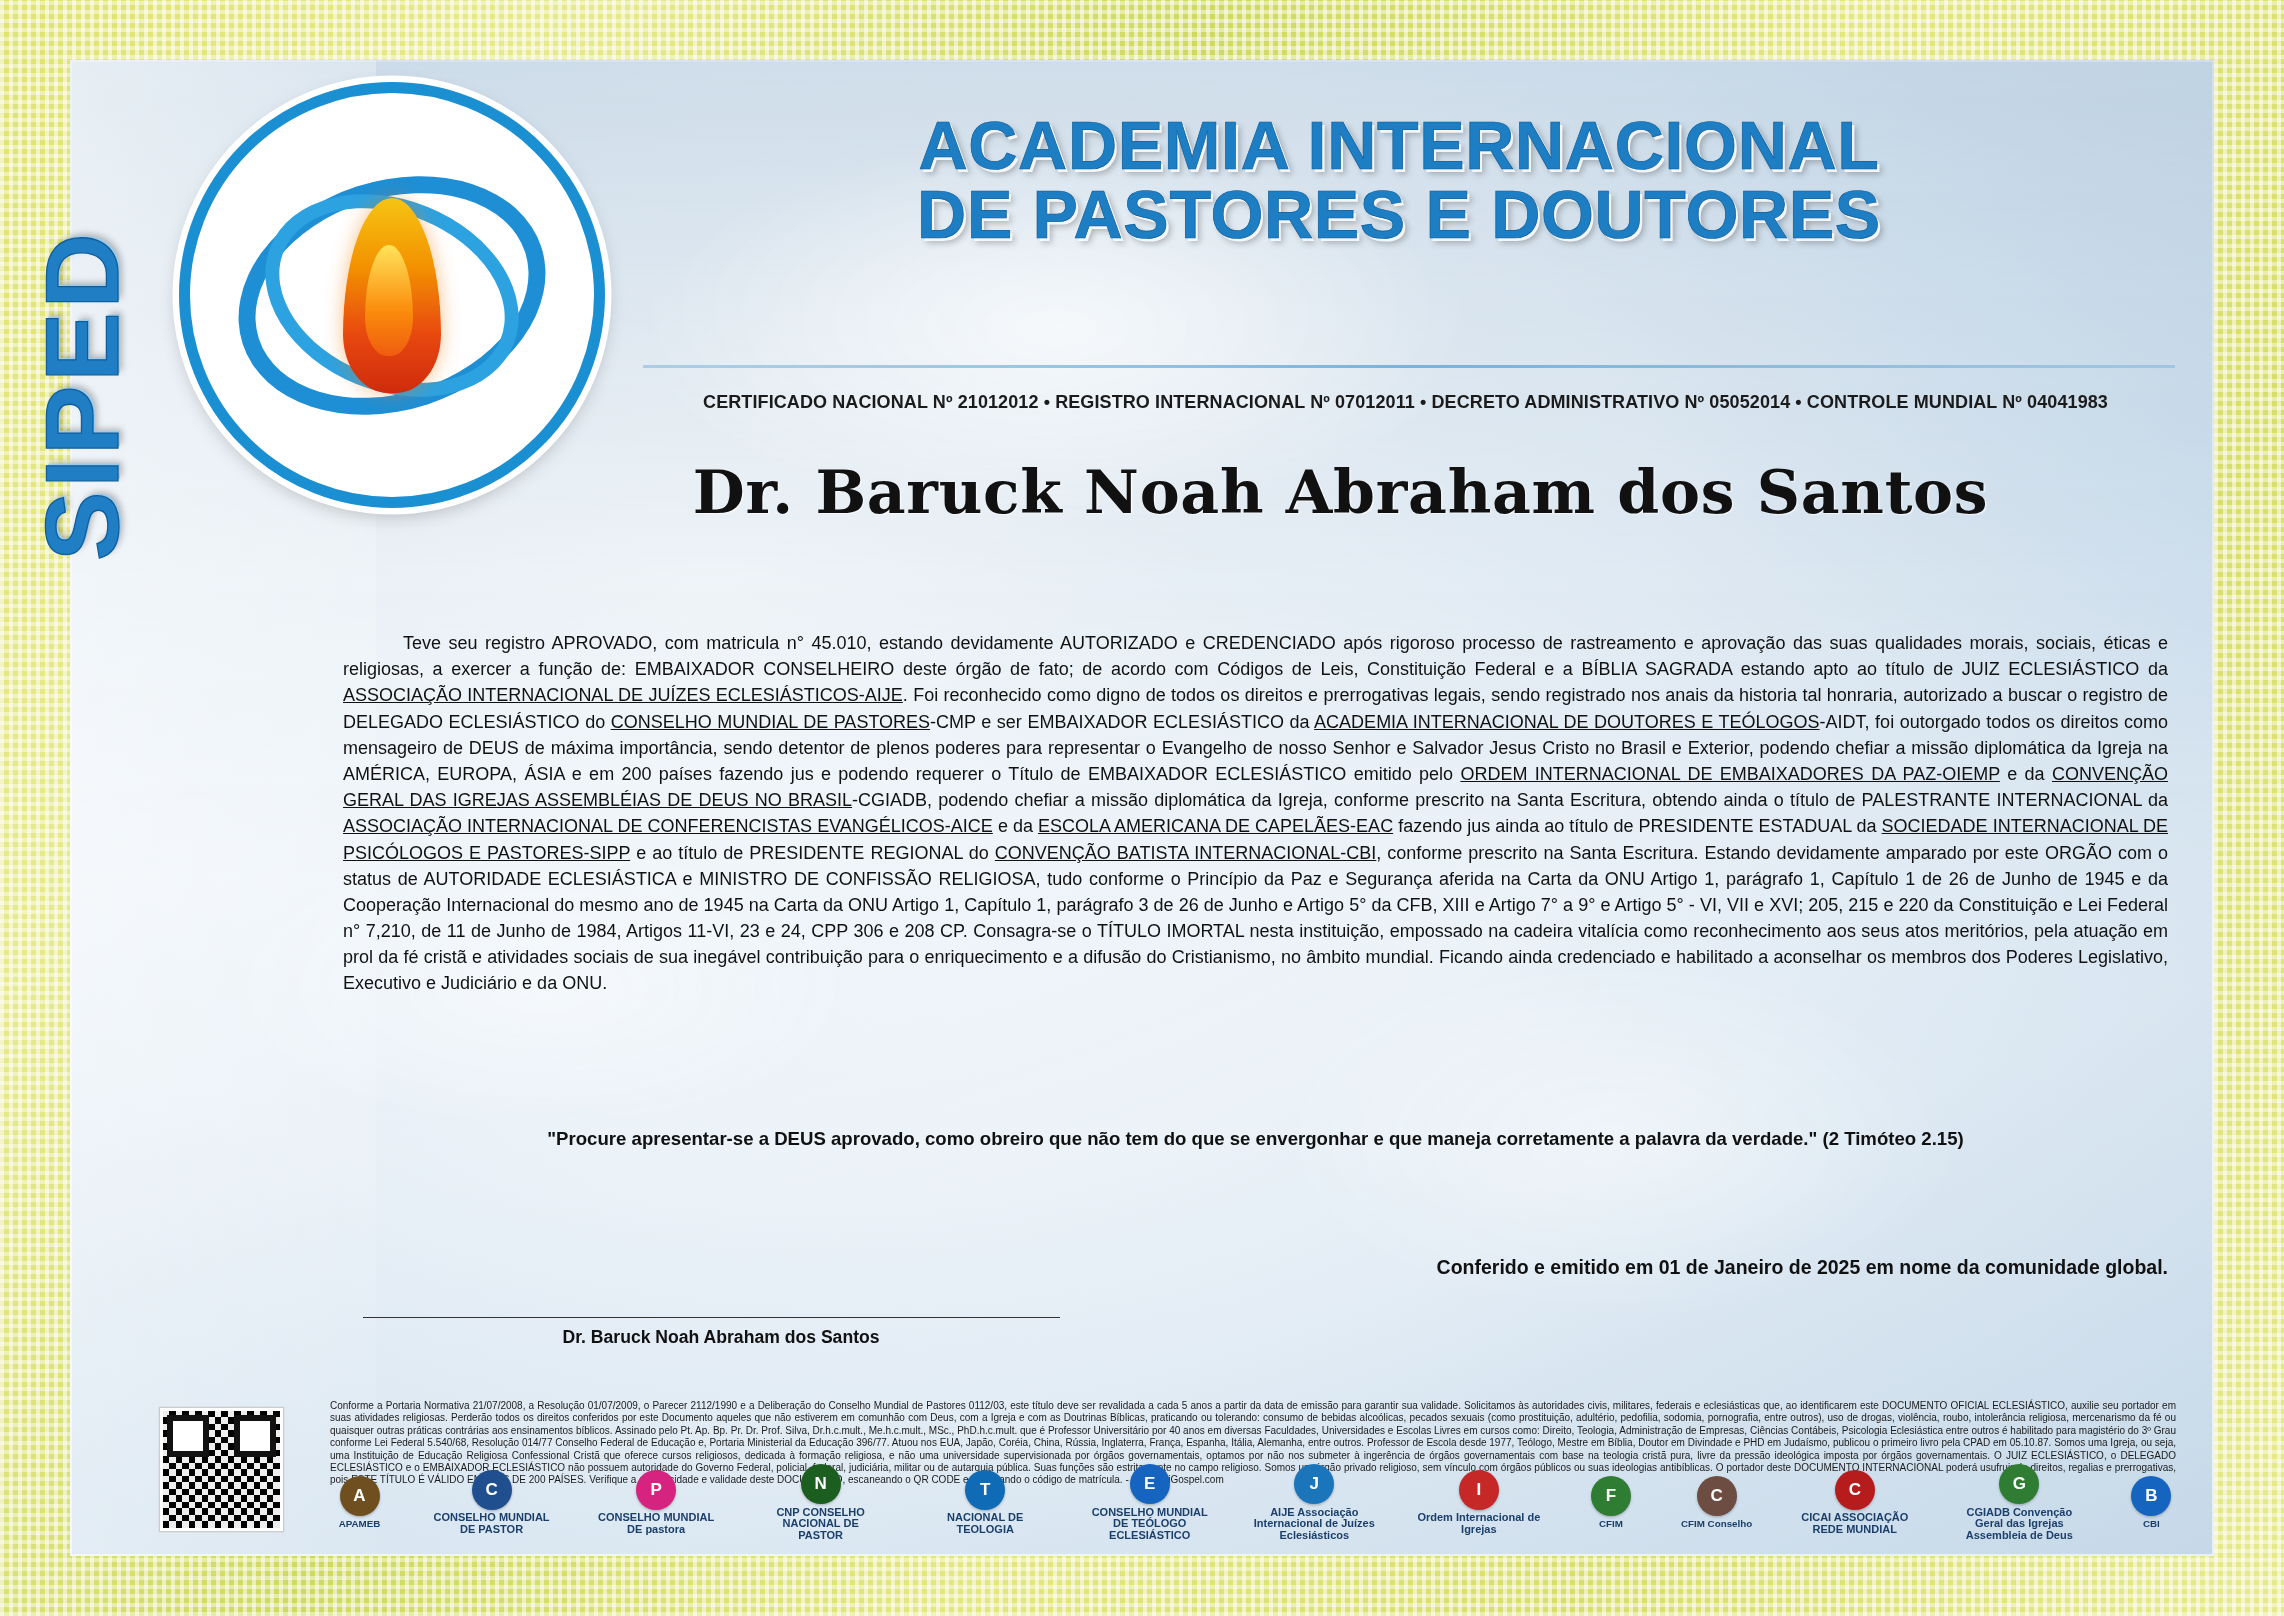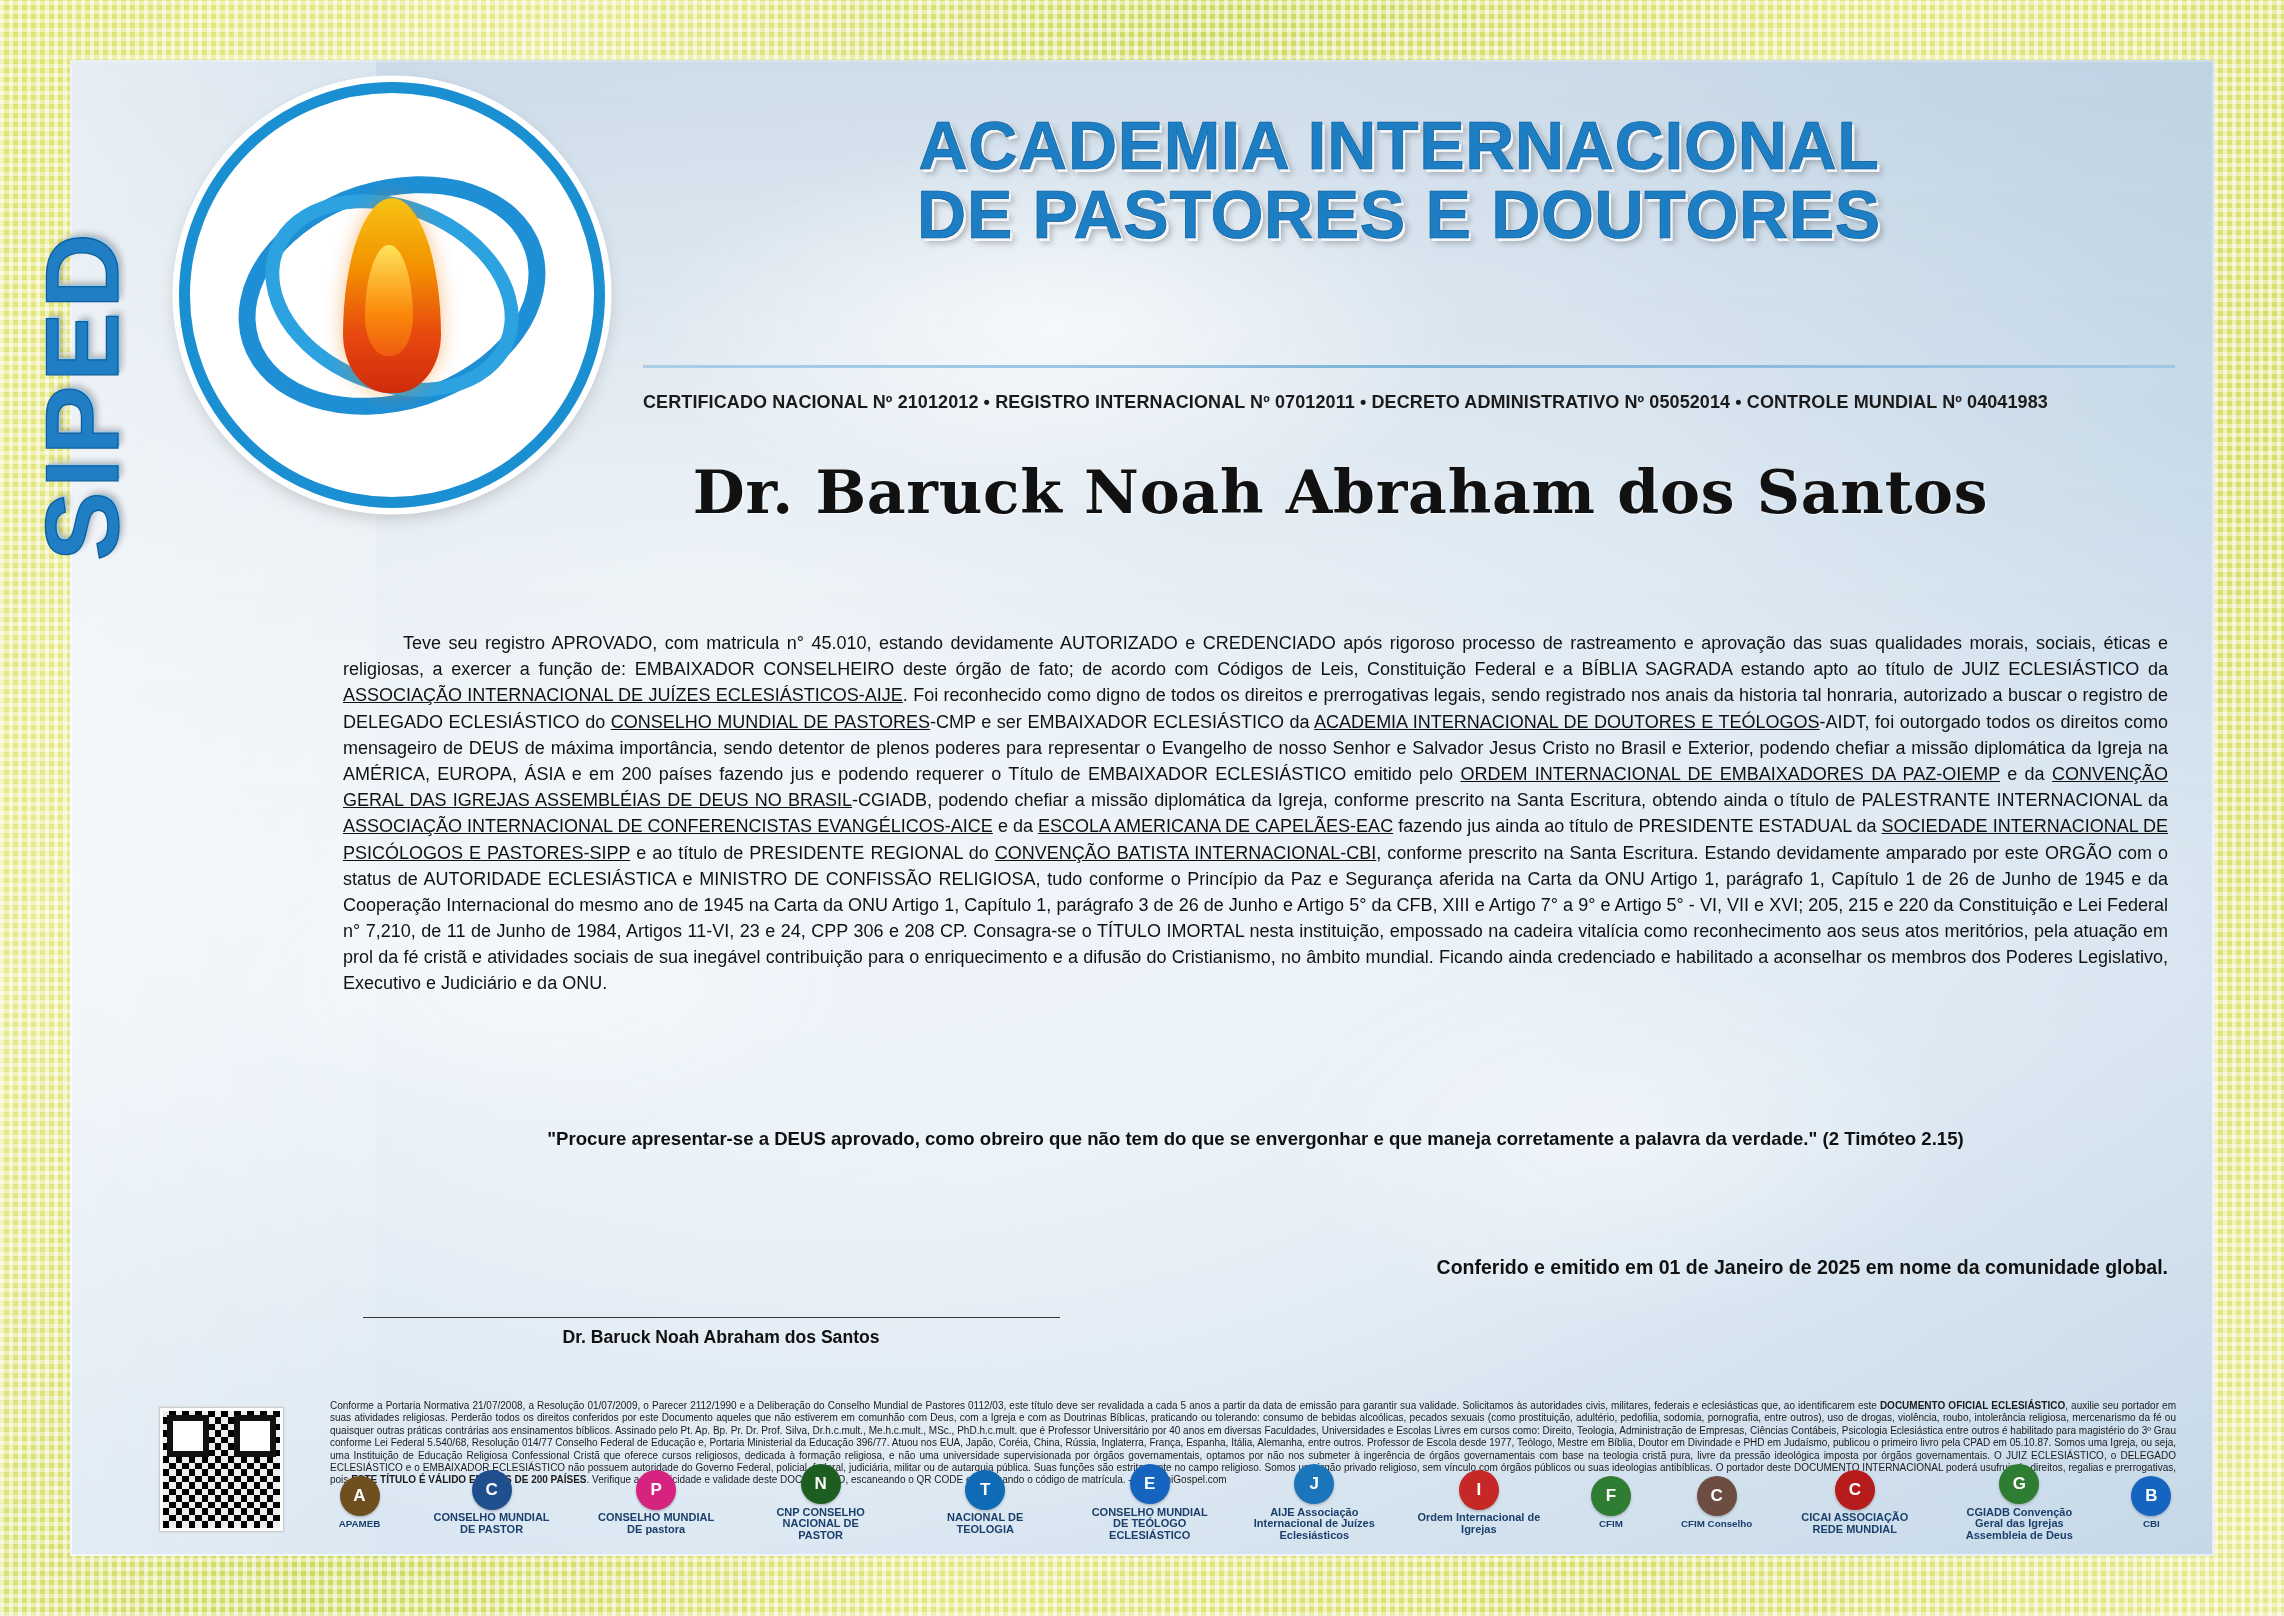--- a/index.html
+++ b/index.html
@@ -106,20 +106,21 @@
     text-align:center;
     font-size:68px;line-height:1.02;
     font-weight:bold;
     color:#1d7ec4;
     letter-spacing:0.7px;
     text-shadow:2.6px 2.6px 0 rgba(255,255,255,.85), 4.6px 4.6px 5.9px rgba(0,0,0,.25);
     -webkit-text-stroke:0.7px #0d5c99;
   }
   .regline{
     position:absolute;left:573px;top:332px;right:46px;
+    text-align:center;
     font-size:18px;
     color:#1b1b1b;
     font-weight:bold;
     letter-spacing:0.1px;
   }
 
   .hr-top{
     position:absolute;left:573px;top:305px;right:39px;height:2.6px;
     background:linear-gradient(90deg,#7fb7dd,#2a86c6,#7fb7dd);
     opacity:.55;
@@ -167,21 +168,21 @@
   .sig-left{left:293px;width:716px;top:1257px;position:absolute;}
   .sig-right{left:1120px;width:1068px;top:1257px;position:absolute;}
   .sig-left .sig-line{width:697px;}
   .sig-right .sig-line{width:1042px;}
 
   
   .fineprint{
     position:absolute;left:260px;right:38px;top:1340px;
     font-size:10px;line-height:1.24;color:#1b1b1b;text-align:justify;
   }
-  .fineprint b{font-weight:bold;}
+  .fineprint b{font-weight:normal;}
 
   
   .qr{
     position:absolute;left:90px;top:1348px;width:117px;height:117px;
     background:
       repeating-linear-gradient(90deg,#111 0 6.5px,#fff 6.5px 13px),
       repeating-linear-gradient(0deg,#111 0 6.5px,#fff 6.5px 13px);
     background-blend-mode:difference;
     border:3.9px solid #fff;
     box-shadow:0 0 0 1.3px #ccc;

